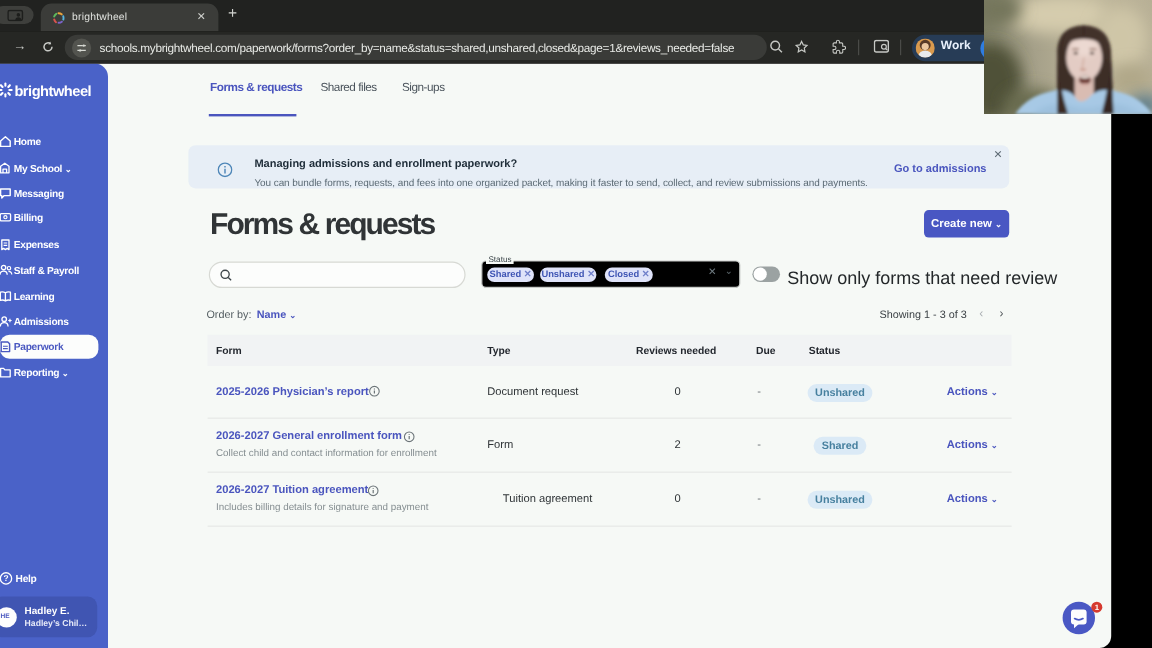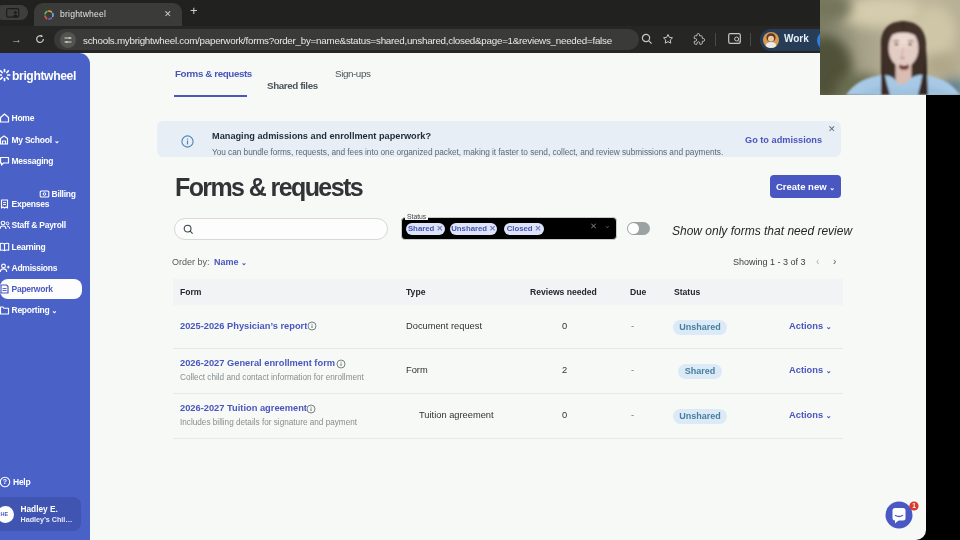--- a/index.html
+++ b/index.html
@@ -41,21 +41,21 @@
 </head>
 <body>
 <div id="root">
 
   <div class="abs" id="app">
 
     <div class="abs" id="main" style="left:0;top:0;width:926px;height:487px;">
 
       <span class="abs apptab purple" style="left:175px;">Forms &amp; requests</span>
       <div class="abs" style="left:174px;top:41.5px;width:73px;height:2px;background:#4a55be;"></div>
-      <span class="abs apptab" style="left:267px;color:#4b545c;font-weight:bold;margin-top:12px;">Shared files</span>
+      <span class="abs apptab" style="left:267px;color:#4b545c;font-weight:normal;">Shared files</span>
       <span class="abs apptab" style="left:335px;color:#4b545c;font-weight:normal;">Sign-ups</span>
 
       <div class="abs" id="banner">
         <svg class="abs" style="left:24px;top:14px;" width="13" height="13" viewBox="0 0 13 13">
           <circle cx="6.5" cy="6.5" r="5.6" fill="none" stroke="#4e86b8" stroke-width="1.1"></circle>
           <path d="M6.5 5.6 V9.6 M6.5 3.4 V4.5" stroke="#4e86b8" stroke-width="1.2"></path>
         </svg>
         <span class="abs" style="left:55px;top:10px;font-size:9.2px;font-weight:bold;color:#1e2c38;">Managing admissions and enrollment paperwork?</span>
         <span class="abs" style="left:55px;top:25.5px;font-size:8.3px;color:#5b6a74;letter-spacing:-0.05px;">You can bundle forms, requests, and fees into one organized packet, making it faster to send, collect, and review submissions and payments.</span>
         <span class="abs purple" style="left:588px;top:14px;font-size:9.2px;font-weight:bold;">Go to admissions</span>
@@ -77,21 +77,21 @@
         <div class="chip" style="left:48px;width:47px;">Unshared <span style="color:#6e7ec9;">✕</span></div>
         <div class="chip" style="left:102px;width:40px;">Closed <span style="color:#6e7ec9;">✕</span></div>
         <span class="abs" style="left:188px;top:3px;font-size:8.5px;color:#6e7a80;">✕</span>
         <span class="abs" style="left:202px;top:3px;font-size:8px;color:#555f64;">⌄</span>
       </div>
       <span class="abs" style="left:405px;top:159.5px;font-size:6.8px;color:#3a4448;background:#f6f9f6;padding:0 2px;">Status</span>
 
       <div class="abs" id="toggle">
           <i></i>
         </div>
-      <span class="abs" style="left:672px;top:170.5px;font-size:12px;color:#24282a;font-style:italic;">Show only forms that need review</span>
+      <span class="abs" style="left:656px;top:170.5px;font-size:15px;color:#24282a;">Show only forms that need review</span>
 
       <span class="abs" style="left:172px;top:204px;font-size:9px;color:#525c60;">Order by:</span>
       <span class="abs purple" style="left:214px;top:204px;font-size:9px;font-weight:bold;">Name <span style="font-size:7px;">⌄</span></span>
       <span class="abs" style="left:733px;top:204px;font-size:9px;color:#3c4246;">Showing 1 - 3 of 3</span>
       <span class="abs" style="left:816px;top:203px;font-size:10px;color:#a9aeb2;">‹</span>
       <span class="abs" style="left:833px;top:203px;font-size:10px;color:#53585c;">›</span>
 
       <div class="abs" style="left:173px;top:225.5px;width:670px;height:26px;background:#f1f3f4;"></div>
       <div class="abs" style="left:173px;top:225.5px;width:670px;font-size:8.6px;font-weight:bold;color:#23272e;height:26px;">
         <span class="tcell" style="left:7px;top:8px;">Form</span>
@@ -170,21 +170,21 @@
             <path d="M1.5 9.5 V4 L5 1.5 8.5 4 V9.5 Z M3.5 9.5 V6.5 H6.5 V9.5" fill="none" stroke="#fff" stroke-width="1.1" stroke-linejoin="round"></path>
           </svg>
         <span class="lbl">My School <span class="chev" style="font-size:7px;">⌄</span></span>
       </div>
       <div class="abs nav" style="top:98px;">
         <svg width="11" height="11" viewBox="0 0 11 11">
             <path d="M1.5 2 H9.5 V7.5 H4.5 L2.5 9.5 V7.5 H1.5 Z" fill="none" stroke="#fff" stroke-width="1.2" stroke-linejoin="round"></path>
           </svg>
         <span class="lbl">Messaging</span>
       </div>
-      <div class="abs nav" style="top:131px;margin-left:40px;">
+      <div class="abs nav" style="top:118px;">
         <svg width="11" height="11" viewBox="0 0 11 11">
             <rect x="1.2" y="2.5" width="8.6" height="6" rx="1" fill="none" stroke="#fff" stroke-width="1.1"></rect>
             <circle cx="5.5" cy="5.5" r="1.3" fill="none" stroke="#fff" stroke-width="1"></circle>
           </svg>
         <span class="lbl">Billing</span>
       </div>
       <div class="abs nav" style="top:140.5px;">
         <svg width="11" height="11" viewBox="0 0 11 11">
             <path d="M2.5 1.5 H8.5 V9.5 L7 8.5 5.5 9.5 4 8.5 2.5 9.5 Z" fill="none" stroke="#fff" stroke-width="1.1" stroke-linejoin="round"></path>
             <path d="M4 4 H7 M4 6 H7" stroke="#fff" stroke-width="0.9"></path>

